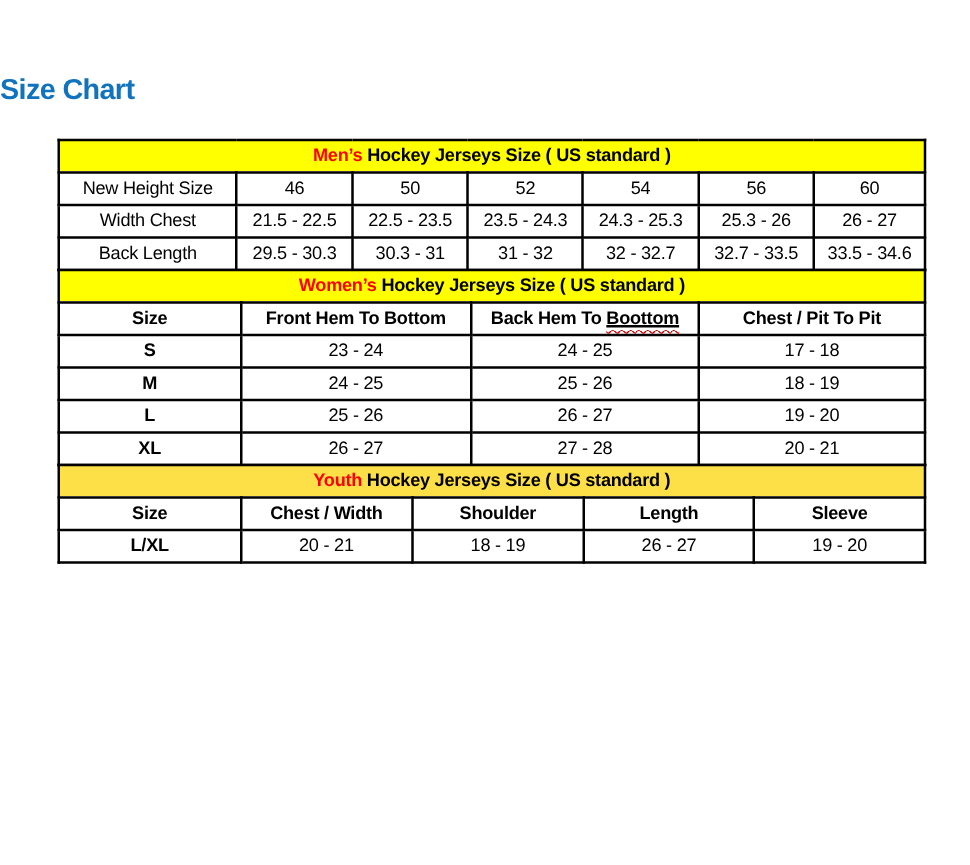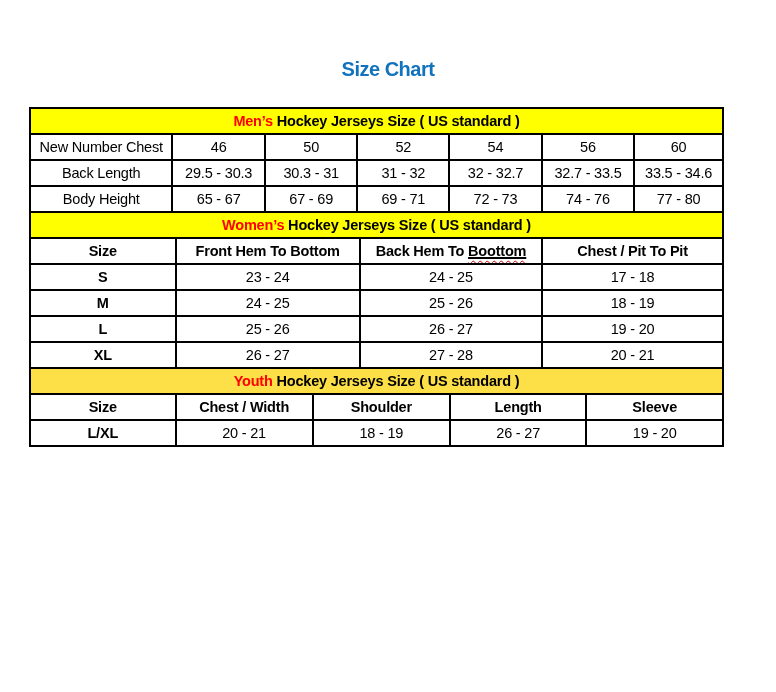--- a/index.html
+++ b/index.html
@@ -5,26 +5,26 @@
   html, body { margin: 0; padding: 0; background: #ffffff; }
   body {
     width: 776px; height: 692px;
     font-family: "Liberation Sans", sans-serif;
     color: #000000;
     overflow: hidden;
   }
   .page { padding-top: 58px; }
   h1.page-title {
     margin: 0 0 26px 0;
-    text-align: center;
-    font-size: 20px;
+    text-align: left;
+    font-size: 23px;
     font-weight: bold;
     letter-spacing: -0.5px;
   }
-  .tables-wrap { width: 695px; margin-left: 29px; }
+  .tables-wrap { width: 695px; margin-left: 46px; }
   table.sz {
     width: 100%;
     border-collapse: collapse;
     table-layout: fixed;
   }
   table.sz + table.sz { margin-top: -2px; padding-left: 24px; }
   table.sz td, table.sz th {
     border: 2px solid #000000;
     text-align: center;
     vertical-align: middle;
@@ -69,45 +69,45 @@
           <col style="width:13.35%">
           <col style="width:12.8%">
       </colgroup>
       <tbody>
           <tr>
         <td class="caption" colspan="7" style="background:#FFFF00;">
           <span class="hl" style="color:#FF0000;">Men’s</span><span> Hockey Jerseys Size ( US standard )</span>
         </td>
       </tr>
       <tr>
-        <td class="rowlabel">New Number Chest</td>
+        <td class="rowlabel">New Height Size</td>
         <td class="val">46</td>
         <td class="val">50</td>
         <td class="val">52</td>
         <td class="val">54</td>
         <td class="val">56</td>
         <td class="val">60</td>
+      </tr>
+      <tr>
+        <td class="rowlabel">Width Chest</td>
+        <td class="val">21.5 - 22.5</td>
+        <td class="val">22.5 - 23.5</td>
+        <td class="val">23.5 - 24.3</td>
+        <td class="val">24.3 - 25.3</td>
+        <td class="val">25.3 - 26</td>
+        <td class="val">26 - 27</td>
       </tr>
       <tr>
         <td class="rowlabel">Back Length</td>
         <td class="val">29.5 - 30.3</td>
         <td class="val">30.3 - 31</td>
         <td class="val">31 - 32</td>
         <td class="val">32 - 32.7</td>
         <td class="val">32.7 - 33.5</td>
         <td class="val">33.5 - 34.6</td>
-      </tr>
-      <tr>
-        <td class="rowlabel">Body Height</td>
-        <td class="val">65 - 67</td>
-        <td class="val">67 - 69</td>
-        <td class="val">69 - 71</td>
-        <td class="val">72 - 73</td>
-        <td class="val">74 - 76</td>
-        <td class="val">77 - 80</td>
       </tr>
     </tbody>
       </table>
 
     <table class="sz">
       <colgroup>
         <col style="width:21.0%">
           <col style="width:26.6%">
           <col style="width:26.3%">
           <col style="width:26.1%">

